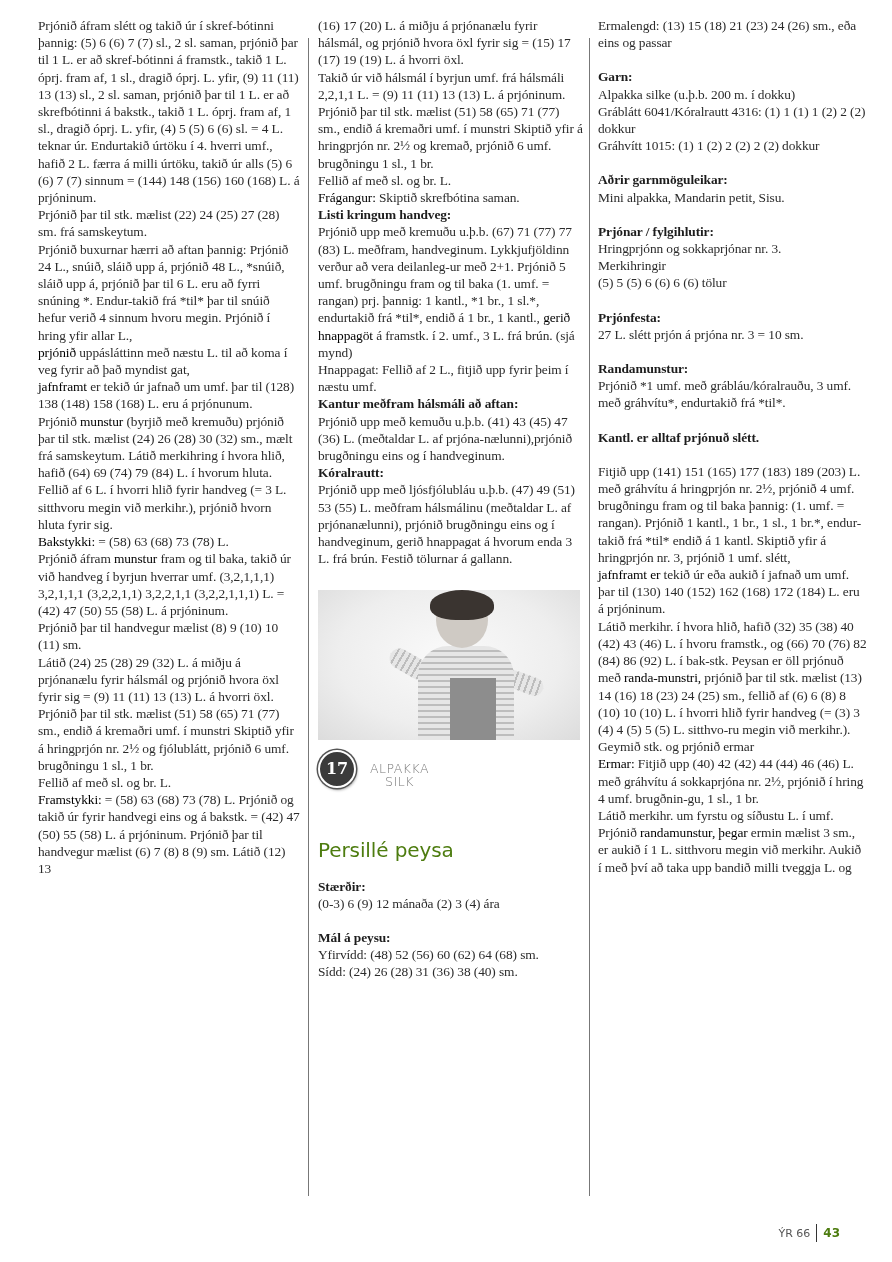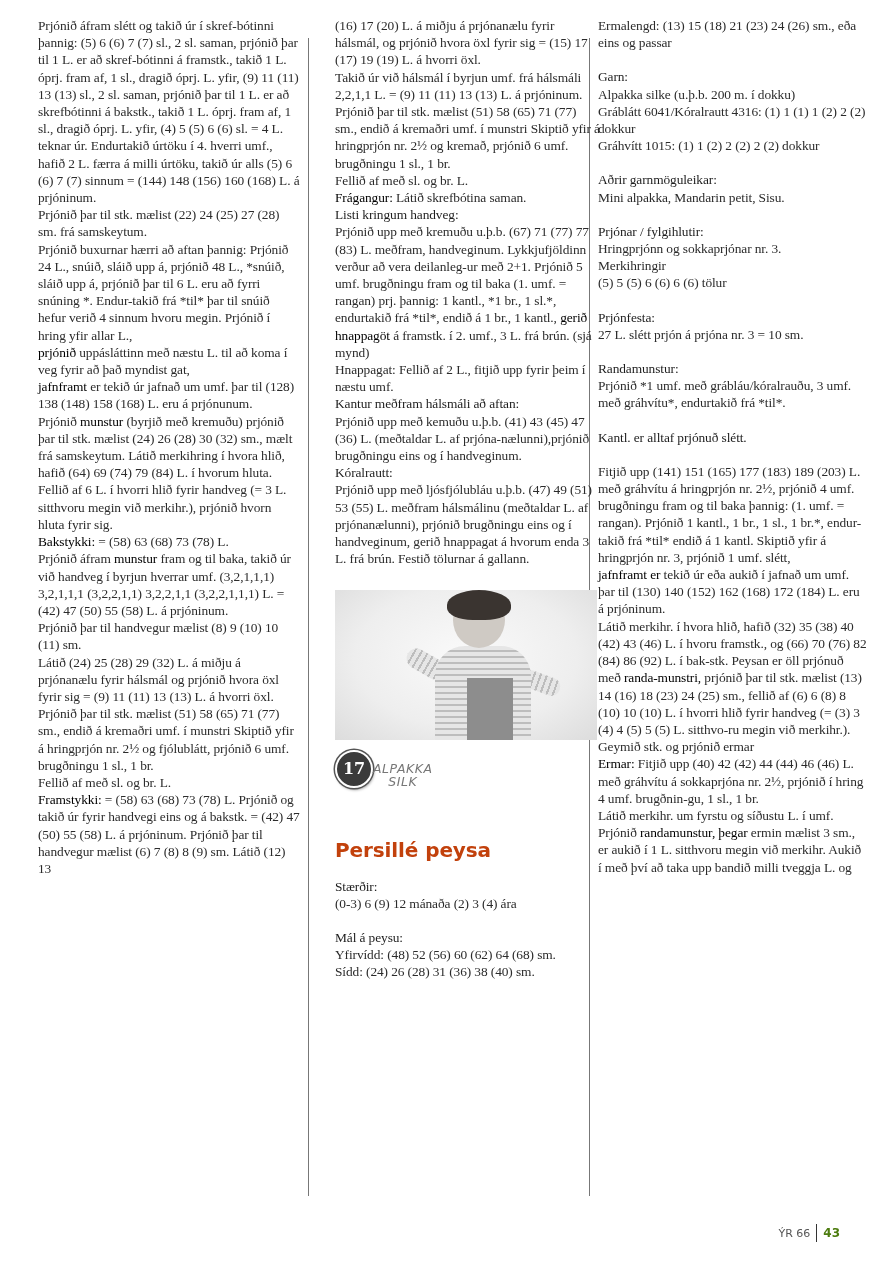--- a/index.html
+++ b/index.html
@@ -7,55 +7,55 @@
     width: 892px; height: 1262px; position: relative; overflow: hidden;
     font-family: "DejaVu Serif", "Liberation Serif", serif;
     color: #2b2b2b;
   }
   .col {
     position: absolute; top: 17px;
     font-family: "Liberation Serif", "DejaVu Serif", serif;
     font-size: 13.4px; line-height: 17.2px; letter-spacing: -0.1px;
   }
   #col1 { left: 38px; width: 262px; }
-  #col2 { left: 335px; width: 266px; }
+  #col2 { left: 318px; width: 266px; }
   #col3 { left: 598px; width: 270px; }
   .divider { position: absolute; width: 1px; background: #777; top: 38px; height: 1158px; }
   #div1 { left: 308px; }
   #div2 { left: 589px; }
   p { margin: 0; }
   b { font-weight: normal; color: #000000; }
   .gap { height: 17px; }
-  .head { font-weight: normal; color: #1d1d1d; }
+  .head { font-weight: bold; color: #1d1d1d; }
   .photo {
     width: 262px; height: 150px; margin-top: 22px;
     background: radial-gradient(ellipse at 50% 45%, #fafafa 0%, #eeeeee 60%, #dcdcdc 100%);
     position: relative; overflow: hidden;
   }
   .photo .head-shape { position:absolute; left:118px; top:2px; width:52px; height:56px; border-radius:50%; background:#cfcac4; }
   .photo .hair { position:absolute; left:112px; top:0; width:64px; height:30px; border-radius:50% 50% 40% 40%; background:#3a3430; }
   .photo .body-shape { position:absolute; left:100px; top:56px; width:96px; height:94px; border-radius:30px 30px 0 0; background:repeating-linear-gradient(0deg,#e6e6e6 0 4px,#bdbdbd 4px 6px); }
   .photo .dungaree { position:absolute; left:132px; top:88px; width:46px; height:62px; background:#8d8d8d; }
   .photo .arm-l { position:absolute; left:70px; top:64px; width:42px; height:20px; border-radius:10px; background:repeating-linear-gradient(90deg,#e6e6e6 0 4px,#bdbdbd 4px 6px); transform:rotate(30deg); }
   .photo .arm-r { position:absolute; left:186px; top:84px; width:40px; height:18px; border-radius:10px; background:repeating-linear-gradient(90deg,#e6e6e6 0 4px,#bdbdbd 4px 6px); transform:rotate(20deg); }
   .badge-row { display: flex; align-items: flex-end; margin-top: 8px; height: 40px; }
   .badge {
     width: 34px; height: 34px; border-radius: 50%;
     background: #3b3b3b; color: #fff; border: 2px solid #fff;
     box-shadow: 0 0 0 1.5px #555, 1px 2px 3px rgba(0,0,0,0.4);
     display: flex; align-items: center; justify-content: center;
     font-family: "DejaVu Serif", serif; font-weight: bold; font-size: 16px;
   }
   .brand {
-    text-align: center; color: #777;
-    font-family: "DejaVu Sans", sans-serif; font-weight: 300; font-size: 12.5px; line-height: 13px; letter-spacing: 0.5px; font-style: italic;
+    margin-left: 14px; text-align: center; color: #777;
+    font-family: "DejaVu Sans", sans-serif; font-weight: 300; font-size: 12.5px; line-height: 13px; letter-spacing: 0.5px;
   }
   .title {
-    font-family: "DejaVu Sans", "Liberation Sans", sans-serif; font-weight: bold;
-    font-size: 20px; line-height: 24px; color: #c2410c; margin-top: 50px; margin-bottom: 16px;
+    font-family: "DejaVu Sans", "Liberation Sans", sans-serif; font-weight: normal;
+    font-size: 20px; line-height: 24px; color: #4d7c0f; margin-top: 50px; margin-bottom: 16px;
   }
   .footer {
     position: absolute; right: 52px; top: 1224px;
     font-family: "DejaVu Sans", sans-serif; font-size: 11px; color: #555;
     display: flex; align-items: center;
   }
   .footer .sep { width: 1px; height: 18px; background: #333; margin: 0 6px; }
   .footer .pg { font-weight: bold; color: #4d7c0f; font-size: 12px; }
 </style>
 </head>
@@ -79,21 +79,21 @@
   <p>Prjónið þar til stk. mælist (51) 58 (65) 71 (77) sm., endið á kremaðri umf. í munstri Skiptið yfir á hringprjón nr. 2½ og fjólublátt, prjónið 6 umf. brugðningu 1 sl., 1 br.</p>
   <p>Fellið af með sl. og br. L.</p>
   <p><b>Framstykki:</b><span>  = (58) 63 (68) 73 (78) L. Prjónið og takið úr fyrir handvegi eins og á bakstk. = (42) 47 (50) 55 (58) L. á prjóninum. Prjónið þar til handvegur mælist (6) 7 (8) 8 (9) sm. Látið (12) 13</span></p>
 </div>
 
 <div class="col" id="col2">
   <p>(16) 17 (20) L. á miðju á prjónanælu fyrir hálsmál, og prjónið hvora öxl fyrir sig = (15) 17 (17) 19 (19) L. á hvorri öxl.</p>
   <p>Takið úr við hálsmál í byrjun umf. frá hálsmáli 2,2,1,1 L. = (9) 11 (11) 13 (13) L. á prjóninum.</p>
   <p>Prjónið þar til stk. mælist (51) 58 (65) 71 (77) sm., endið á kremaðri umf. í munstri Skiptið yfir á hringprjón nr. 2½ og kremað, prjónið 6 umf. brugðningu 1 sl., 1 br.</p>
   <p>Fellið af með sl. og br. L.</p>
-  <p><b>Frágangur:</b><span>  Látið skrefbótina saman.</span></p>
+  <p><b>Frágangur:</b><span>  Skiptið skrefbótina saman.</span></p>
   <p class="head">Listi kringum handveg:</p>
   <p><span>Prjónið upp með kremuðu u.þ.b. (67) 71 (77) 77 (83) L. meðfram, handveginum. Lykkjufjöldinn verður að vera deilanleg-ur með 2+1. Prjónið 5 umf. brugðningu fram og til baka (1. umf. = rangan) prj. þannig: 1 kantl., *1 br., 1 sl.*, endurtakið frá *til*, endið á 1 br., 1 kantl., </span><b>gerið hnappagöt</b><span> á framstk. í 2. umf., 3 L. frá brún. (sjá mynd)</span></p>
   <p>Hnappagat: Fellið af 2 L., fitjið upp fyrir þeim í næstu umf.</p>
   <p class="head">Kantur meðfram hálsmáli að aftan:</p>
   <p>Prjónið upp með kemuðu u.þ.b. (41) 43 (45) 47 (36) L. (meðtaldar L. af prjóna-nælunni),prjónið brugðningu eins og í handveginum.</p>
   <p class="head">Kóralrautt:</p>
   <p>Prjónið upp með ljósfjólubláu u.þ.b. (47) 49 (51) 53 (55) L. meðfram hálsmálinu (meðtaldar L. af prjónanælunni), prjónið brugðningu eins og í handveginum, gerið hnappagat á hvorum enda 3 L. frá brún. Festið tölurnar á gallann.</p>
 
   <div class="photo">
     <div class="arm-l"></div>

